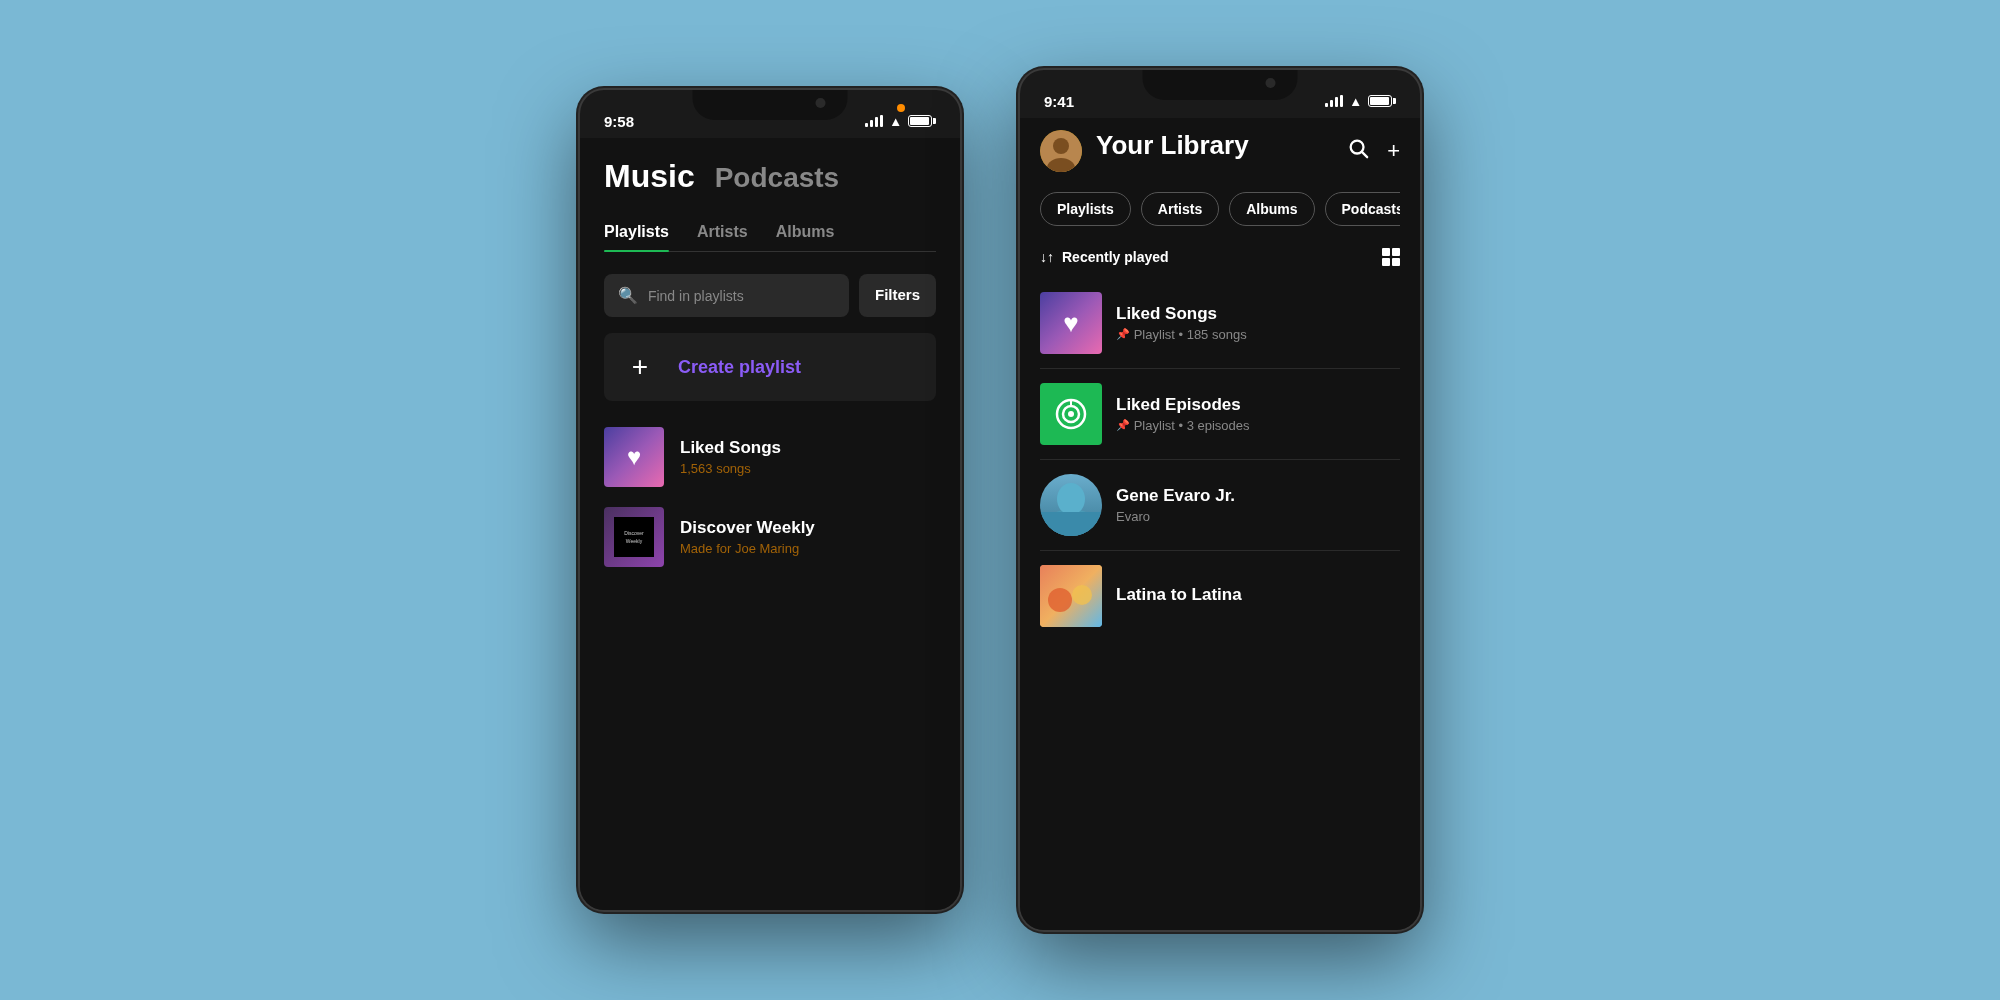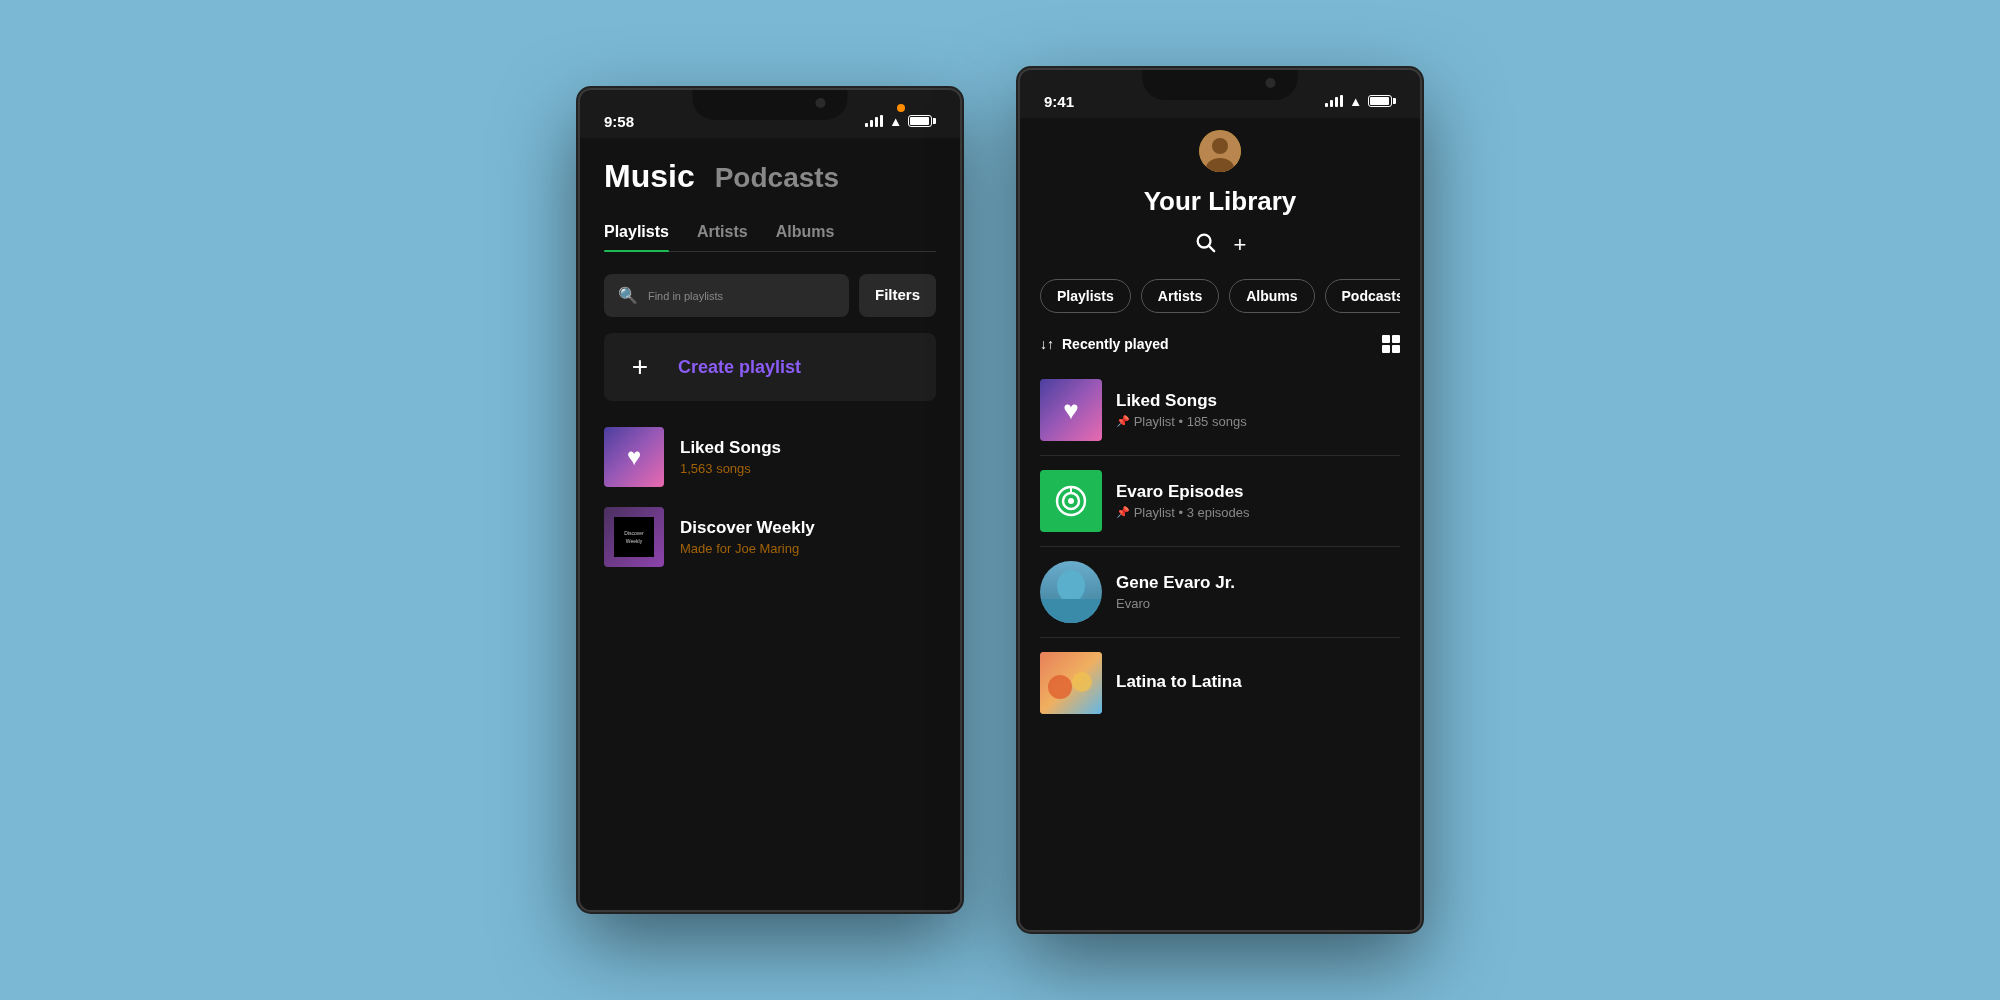--- a/index.html
+++ b/index.html
@@ -19,21 +19,21 @@
     .phones-container {
       display: flex;
       gap: 60px;
       align-items: center;
       justify-content: center;
     }
 
     
     .phone {
       background: #1a1a1a;
-      border-radius: 11px;
+      border-radius: 24px;
       position: relative;
       overflow: hidden;
       box-shadow: 
         0 0 0 2px #3a3a3a,
         0 0 0 4px #222,
         0 30px 80px rgba(0,0,0,0.5);
     }
 
     .phone-1 {
       width: 380px;
@@ -229,21 +229,21 @@
     }
 
     .search-icon-svg {
       color: #888;
       font-size: 16px;
       flex-shrink: 0;
     }
 
     .search-placeholder {
       color: #888;
-      font-size: 11px;
+      font-size: 14px;
     }
 
     .filters-btn {
       background: #2a2a2a;
       border-radius: 8px;
       padding: 12px 16px;
       color: #fff;
       font-size: 15px;
       font-weight: 600;
     }
@@ -326,24 +326,22 @@
       color: #a16207;
     }
 
     
     .phone2-content {
       padding: 12px 20px;
     }
 
     .library-header {
       display: flex;
-      align-items: center;
       gap: 14px;
       margin-bottom: 20px;
-      flex-direction: column;
     }
 
     .avatar-circle {
       width: 42px;
       height: 42px;
       border-radius: 50%;
       background: linear-gradient(135deg, #8B6914, #c9a227);
       overflow: hidden;
       flex-shrink: 0;
       display: flex;
@@ -663,21 +661,21 @@
         <div class="library-item">
           <div class="lib-thumb episodes-thumb" style="background: #1DB954; display:flex; align-items:center; justify-content:center;">
             <svg width="36" height="36" viewBox="0 0 36 36" fill="white">
               <circle cx="18" cy="18" r="14" fill="none" stroke="white" stroke-width="2.5"></circle>
               <circle cx="18" cy="18" r="8" fill="none" stroke="white" stroke-width="2.5"></circle>
               <circle cx="18" cy="18" r="3" fill="white"></circle>
               <line x1="18" y1="4" x2="18" y2="10" stroke="white" stroke-width="2"></line>
             </svg>
           </div>
           <div class="lib-info">
-            <h3>Evaro Episodes</h3>
+            <h3>Liked Episodes</h3>
             <div class="sub">
               <span class="pin-icon">📌</span>
               <span>Playlist • 3 episodes</span>
             </div>
           </div>
         </div>
 
         <div class="divider"></div>
 
         <div class="library-item">

